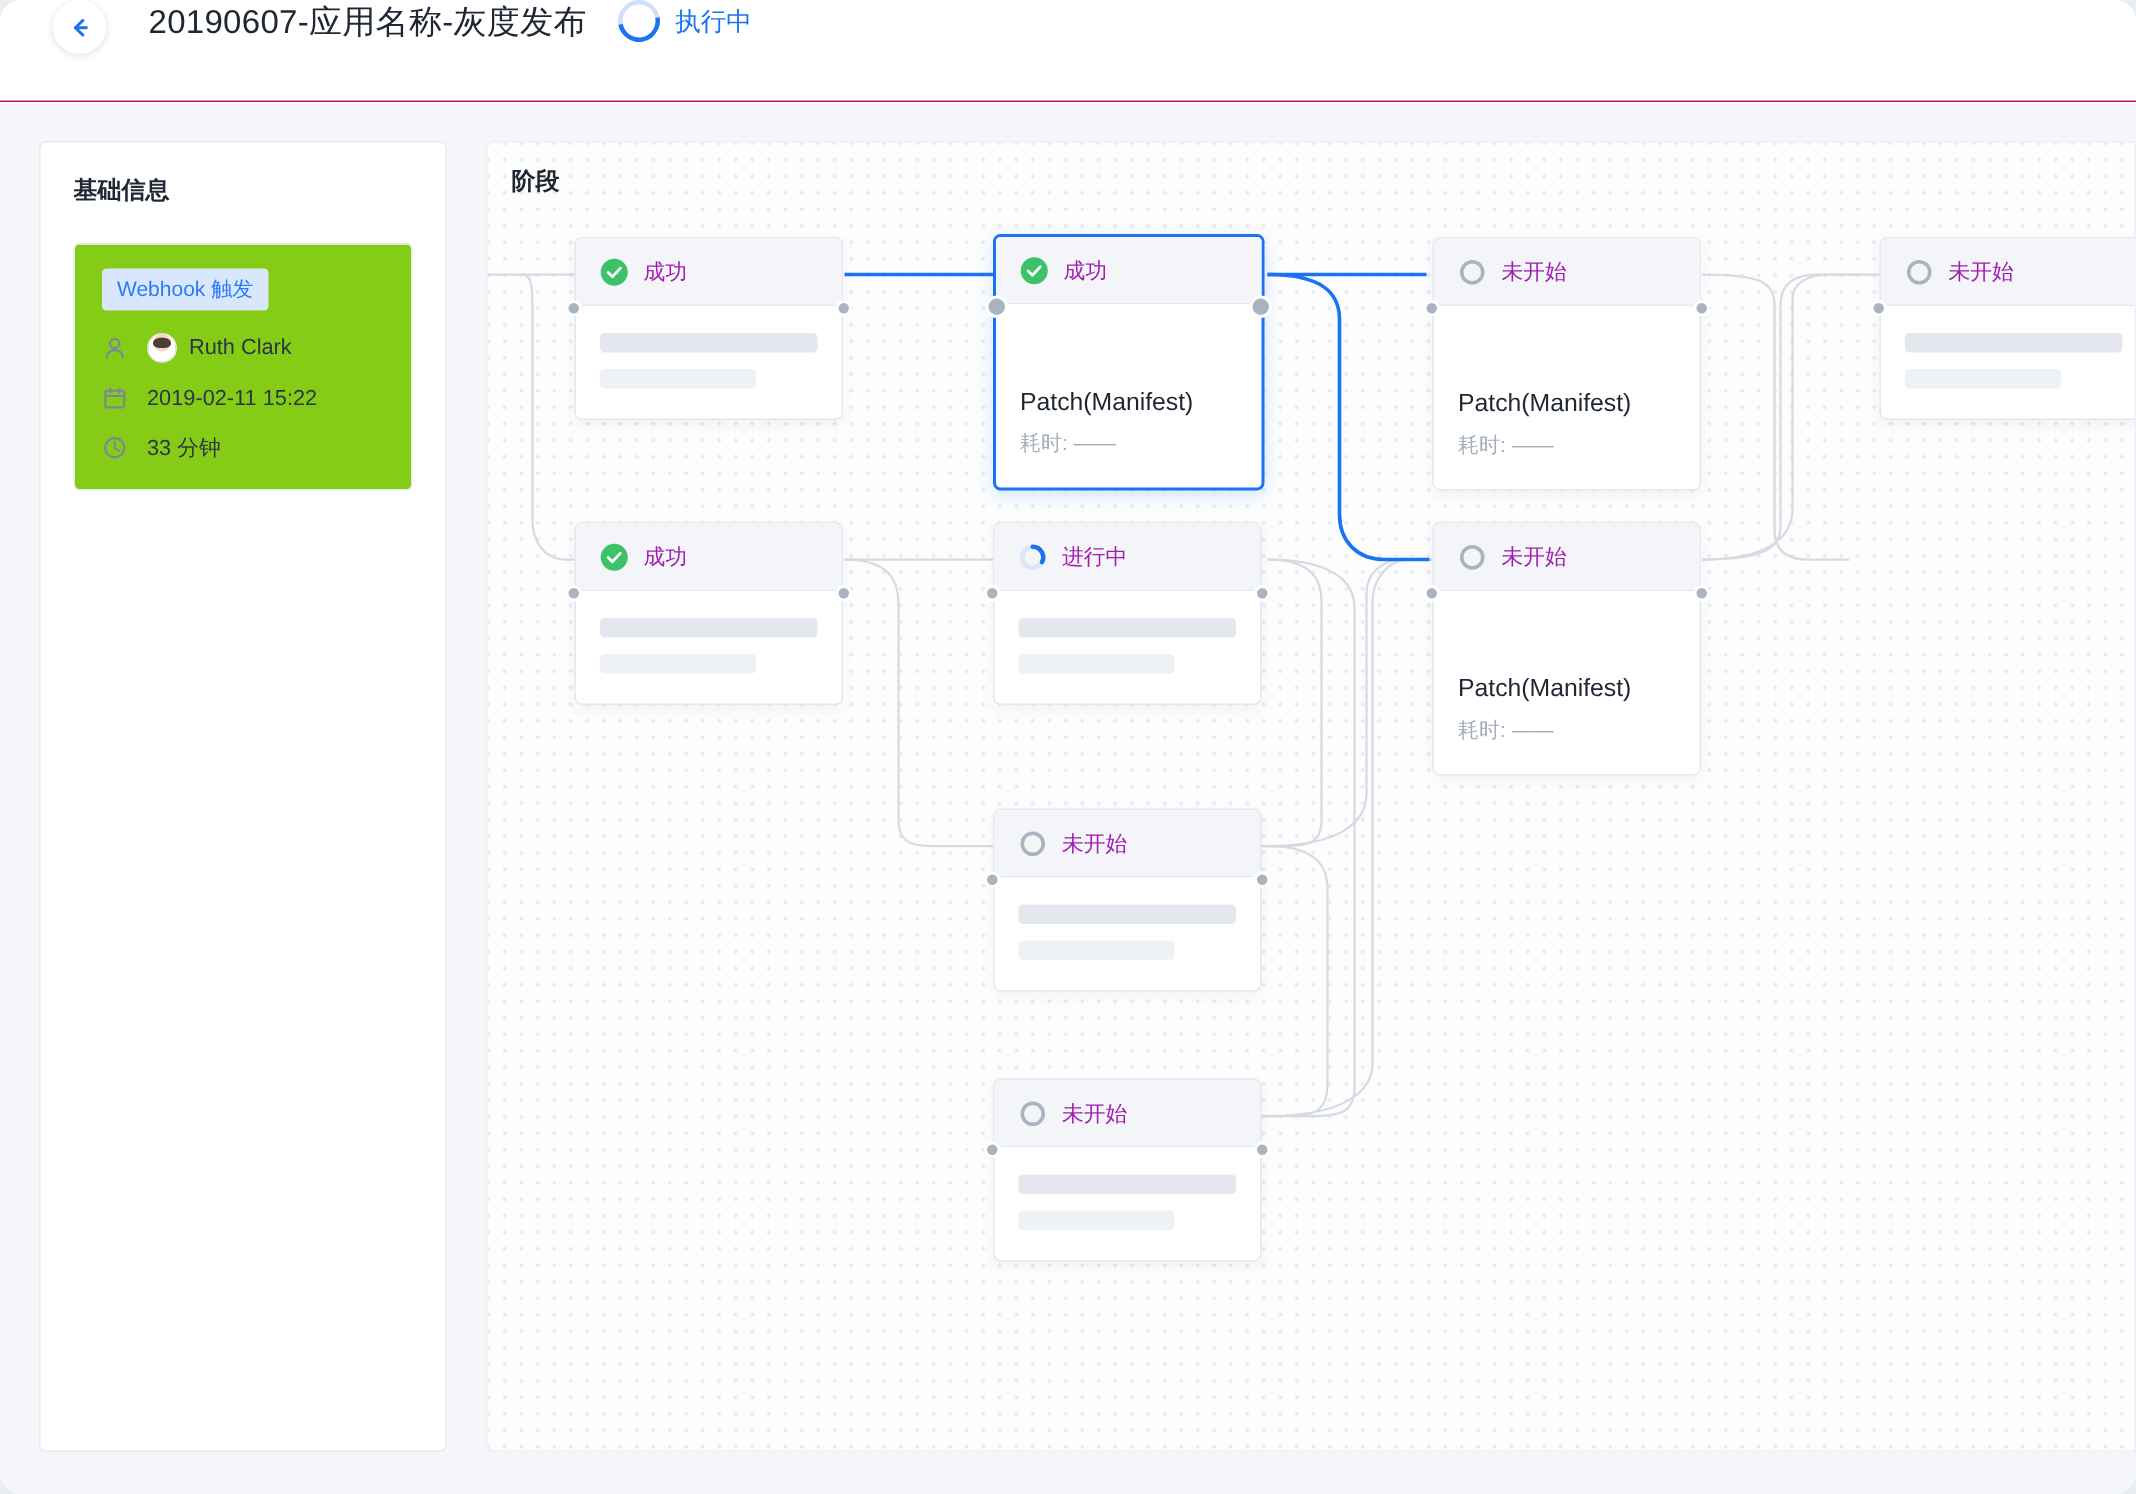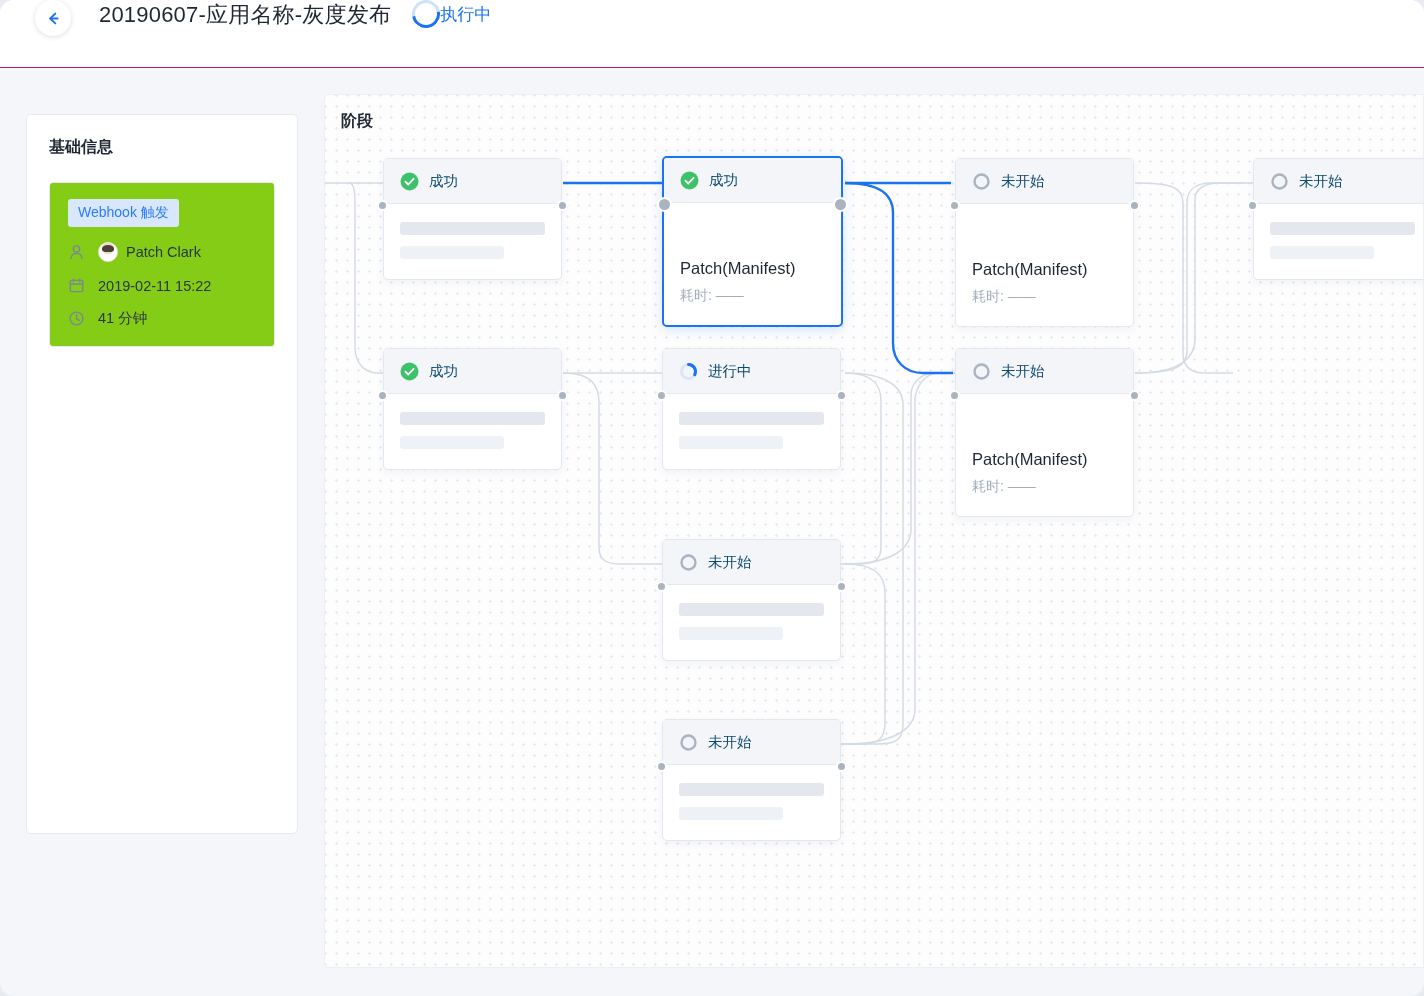--- a/index.html
+++ b/index.html
@@ -24,36 +24,35 @@
     box-shadow:0 1px 5px rgba(28,50,90,.16);
     margin-left:23px;display:flex;align-items:center;justify-content:center;
     cursor:pointer;flex:none;
   }
   .back-btn svg{display:block;}
   .page-title{
     margin-left:28px;font-size:22px;color:#1f2733;letter-spacing:.2px;
     white-space:nowrap;
   }
   .status-wrap{
-    margin-left:21px;display:flex;align-items:center;
+    margin-left:21px;display:flex;align-items:center;gap:10px;
   }
   .spin-ring{
     width:22px;height:22px;border-radius:50%;
     border:3.4px solid #1a73f0;
     border-top-color:#cfe0fb;border-left-color:#cfe0fb;
     transform:rotate(35deg);flex:none;
   }
   .status-text{font-size:17px;color:#1a73f0;white-space:nowrap;}
 
   
   .sidebar{
-    position:absolute;left:26px;top:94px;width:272px;height:720px;
+    position:absolute;left:26px;top:94px;width:272px;height:874px;
     background:#ffffff;border:1px solid #e6eaf0;border-radius:5px;
     box-sizing:border-box;
-    margin-top:20px;
   }
   .sidebar-title{
     margin:22px 0 0 22px;font-size:16px;color:#1f2733;font-weight:bold;
   }
   .info-card{
     margin:24px 22px 0 22px;border:1px solid #e6eaf0;border-radius:4px;
     overflow:hidden;background:#fff;
   }
   .info-top{background:#84cc16;padding:16px 18px 18px 18px;}
   .badge{
@@ -110,21 +109,21 @@
     z-index:6;
   }
   .node-head{
     height:45px;background:#f3f5f9;border-bottom:1px solid #e6eaf0;
     display:flex;align-items:center;padding-left:16px;border-radius:4px 4px 0 0;
     box-sizing:border-box;
   }
   .node.sel .node-head{border-radius:3px 3px 0 0;}
   .st-ic{width:19px;height:19px;flex:none;margin-right:10px;}
   .st-ic svg{display:block;}
-  .st-text{font-size:14.5px;color:#0c4a6e;}
+  .st-text{font-size:14.5px;color:#a21caf;}
   .node-body{padding:18px 16px 20px 16px;min-height:62px;box-sizing:border-box;}
   .node-title{font-size:16.5px;color:#1f2733;margin-top:38px;}
   .node-sub{font-size:14px;color:#a4adba;margin-top:9px;}
   .node-body .b1{width:100%;background:#e4e8ee;border-radius:3px;height:13px;}
   .node-body .b2{width:72%;background:#eef1f5;border-radius:3px;height:13px;margin-top:11px;}
   .port{
     position:absolute;width:11px;height:11px;border-radius:50%;
     background:#aab3c0;border:2.5px solid #ffffff;top:39px;z-index:7;
   }
   .port.l{left:-7px;} .port.r{right:-7px;}
@@ -159,42 +158,42 @@
         <div class="badge">Webhook 触发</div>
 
         <div class="info-row">
           <span class="ic">
             <svg width="17" height="17" viewBox="0 0 17 17">
               <circle cx="8.5" cy="5" r="3.1" fill="none" stroke="#7b8796" stroke-width="1.4"></circle>
               <path d="M3 14.4 C3.6 10.8 6 9.4 8.5 9.4 C11 9.4 13.4 10.8 14 14.4" fill="none" stroke="#7b8796" stroke-width="1.4" stroke-linecap="round"></path>
             </svg>
           </span>
           <span class="avatar"></span>
-          <span class="info-text">Patch Clark</span>
+          <span class="info-text">Ruth Clark</span>
         </div>
 
         <div class="info-row">
           <span class="ic">
             <svg width="17" height="17" viewBox="0 0 17 17">
               <rect x="2.2" y="3.4" width="12.6" height="11.2" rx="1.4" fill="none" stroke="#7b8796" stroke-width="1.4"></rect>
               <path d="M2.2 7 H14.8" stroke="#7b8796" stroke-width="1.4"></path>
               <path d="M5.4 2.2 V4.8 M11.6 2.2 V4.8" stroke="#7b8796" stroke-width="1.4" stroke-linecap="round"></path>
             </svg>
           </span>
           <span class="info-text">2019-02-11 15:22</span>
         </div>
 
         <div class="info-row">
           <span class="ic">
             <svg width="17" height="17" viewBox="0 0 17 17">
               <circle cx="8.5" cy="8.5" r="6.4" fill="none" stroke="#7b8796" stroke-width="1.4"></circle>
               <path d="M8.5 4.7 V8.7 L11.3 10.4" fill="none" stroke="#7b8796" stroke-width="1.4" stroke-linecap="round" stroke-linejoin="round"></path>
             </svg>
           </span>
-          <span class="info-text">41 分钟</span>
+          <span class="info-text">33 分钟</span>
         </div>
       </div>
 
     </div>
   </div>
 
   <div class="canvas">
     <div class="dots"></div>
     <div class="stage-label">阶段</div>
 

